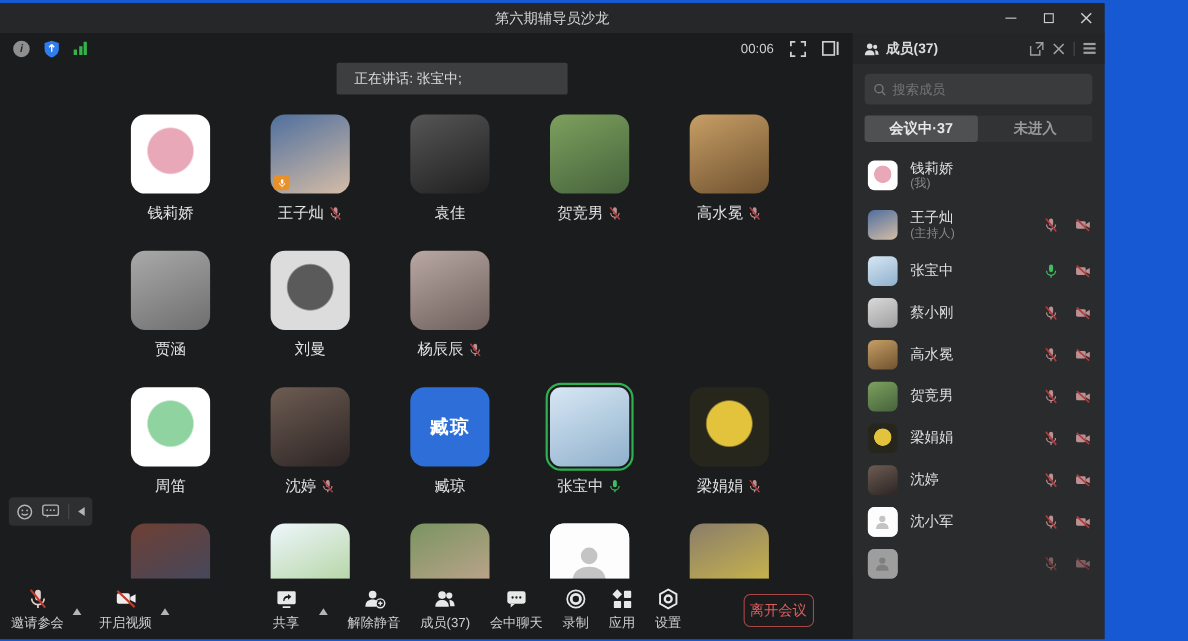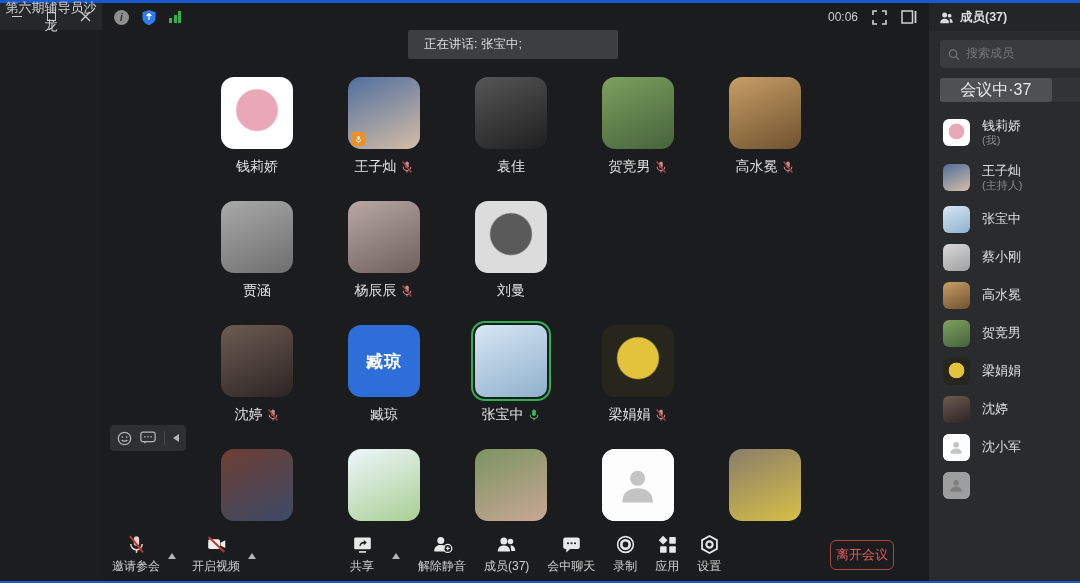--- a/index.html
+++ b/index.html
@@ -1,21 +1,21 @@
 <!DOCTYPE html>
 <html><head>
 <meta charset="utf-8">
 <style>
   * { margin:0; padding:0; box-sizing:border-box; }
   html,body { width:1080px; height:583px; overflow:hidden;
     font-family:"Liberation Sans","DejaVu Sans",sans-serif; }
   body { background:#1659d2; position:relative; }
 
-  .app { position:absolute; left:0; top:3px; width:848px; height:578px;
-    background:#1c1d1e; display:flex; flex-direction:row; }
+  .app { position:absolute; left:0; top:3px; width:1004px; height:578px;
+    background:#1c1d1e; display:flex; flex-direction:column; }
 
   
   .titlebar { height:27px; background:#262728; display:flex; align-items:center;
     position:relative; flex:0 0 auto; }
   .title { position:absolute; left:0; right:0; text-align:center; color:#d6d6d6; font-size:13px; }
   .win-controls { margin-left:auto; display:flex; align-items:center; height:100%; z-index:2; }
   .win-btn { width:34px; height:100%; display:flex; align-items:center; justify-content:center;
     color:#cfcfcf; font-size:12px; cursor:default; }
   .min-glyph { width:10px; height:1.5px; background:#cfcfcf; display:inline-block; }
   .max-glyph { width:9px; height:9px; border:1.2px solid #cfcfcf; display:inline-block; }
@@ -80,29 +80,29 @@
   .sidebar { width:245px; background:#2a2b2c; display:flex; flex-direction:column; min-height:0; }
   .sb-header { height:28px; background:#242526; display:flex; align-items:center; padding:0 8px 0 10px; gap:6px; flex:0 0 auto;}
   .sb-title { color:#dcdcdc; font-size:12.5px; font-weight:bold; }
   .sb-hicons { margin-left:auto; display:flex; align-items:center; gap:8px; }
   .sb-hicons svg { display:block; }
   .sb-div { width:1px; height:13px; background:#4a4a4a; }
   .hamburger { display:flex; flex-direction:column; gap:2.5px; }
   .hamburger i { width:11px; height:1.5px; background:#9f9f9f; display:block; }
 
   .search-wrap { margin:9px 11px 0 11px; height:28px; background:#3a3b3c; border-radius:4px;
-    display:flex; align-items:center; padding:0 8px; gap:6px; flex:0 0 auto;font-family:Liberation Mono, monospace; }
+    display:flex; align-items:center; padding:0 8px; gap:6px; flex:0 0 auto; }
   .search-wrap input { background:transparent; border:none; outline:none; color:#ddd; font-size:12px; width:100%;
     font-family:inherit; }
   .search-wrap input::placeholder { color:#757677; }
 
   .tabs { margin:10px 11px 0 11px; height:24px; background:#323334; border-radius:3px;
     display:flex; flex:0 0 auto; }
-  .tab { flex:1; display:flex; align-items:center; justify-content:center; font-size:16px;
-    color:#9a9a9a; border-radius:3px; }
+  .tab { flex:1; display:flex; align-items:center; justify-content:center; font-size:13px;
+    color:#9a9a9a; border-radius:3px;font-weight:bold; }
   .tab.active { background:#4f5051; color:#e8e8e8; }
 
   .member-list { flex:1; margin-top:8px; overflow:hidden; }
   .m-row { display:flex; align-items:center; padding:0 12px 0 14px; }
   .m-row.lines2 { height:45px; }
   .m-row.lines1 { height:38px; }
   .m-row.dim { opacity:.55; }
   .m-avatar { width:27px; height:27px; border-radius:6px; position:relative; flex:0 0 auto; }
   .m-info { margin-left:12px; display:flex; flex-direction:column; line-height:1.15; }
   .m-name { color:#e0e0e0; font-size:13px; }
@@ -233,41 +233,47 @@
             </div>
           </div>
           <div class="grid-row">
             <div class="tile">
               <div class="avatar" style="background: linear-gradient(155deg, rgb(169, 169, 169), rgb(110, 110, 110));"></div>
               <div class="tile-name">
                 <span>贾涵</span>
               </div>
             </div>
             <div class="tile">
+              <div class="avatar" style="background: radial-gradient(circle at 50% 46%, rgb(90, 90, 90) 0px, rgb(90, 90, 90) 38%, rgb(220, 220, 220) 41%);"></div>
+              <div class="tile-name">
+                <span>刘曼</span>
+              </div>
+            </div>
+            <div class="tile">
               <div class="avatar" style="background: linear-gradient(155deg, rgb(185, 168, 162), rgb(110, 95, 92));"></div>
               <div class="tile-name">
                 <span>杨辰辰</span>
                 <span class="mini">
                   <svg viewBox="0 0 24 24">
                     <rect x="9" y="2.5" width="6" height="11" rx="3" fill="#bd9093"></rect>
                     <path d="M5.5 11.5a6.5 6.5 0 0 0 13 0" fill="none" stroke="#bd9093" stroke-width="1.8"></path>
                     <line x1="12" y1="18" x2="12" y2="21.5" stroke="#bd9093" stroke-width="1.8"></line>
                     <line x1="4.5" y1="2.5" x2="19.5" y2="21.5" stroke="#b13a3a" stroke-width="2.4"></line>
                   </svg>
                 </span>
               </div>
             </div>
-            <div class="tile">
-              <div class="avatar" style="background: radial-gradient(circle at 50% 46%, rgb(90, 90, 90) 0px, rgb(90, 90, 90) 38%, rgb(220, 220, 220) 41%);"></div>
-              <div class="tile-name">
-                <span>刘曼</span>
-              </div>
-            </div>
           </div>
           <div class="grid-row">
+            <div class="tile">
+              <div class="avatar" style="background: radial-gradient(circle at 50% 46%, rgb(143, 211, 160) 0px, rgb(143, 211, 160) 38%, rgb(255, 255, 255) 41%);"></div>
+              <div class="tile-name">
+                <span>周笛</span>
+              </div>
+            </div>
             <div class="tile">
               <div class="avatar" style="background: linear-gradient(155deg, rgb(109, 92, 82), rgb(44, 36, 36));"></div>
               <div class="tile-name">
                 <span>沈婷</span>
                 <span class="mini">
                   <svg viewBox="0 0 24 24">
                     <rect x="9" y="2.5" width="6" height="11" rx="3" fill="#bd9093"></rect>
                     <path d="M5.5 11.5a6.5 6.5 0 0 0 13 0" fill="none" stroke="#bd9093" stroke-width="1.8"></path>
                     <line x1="12" y1="18" x2="12" y2="21.5" stroke="#bd9093" stroke-width="1.8"></line>
                     <line x1="4.5" y1="2.5" x2="19.5" y2="21.5" stroke="#b13a3a" stroke-width="2.4"></line>

